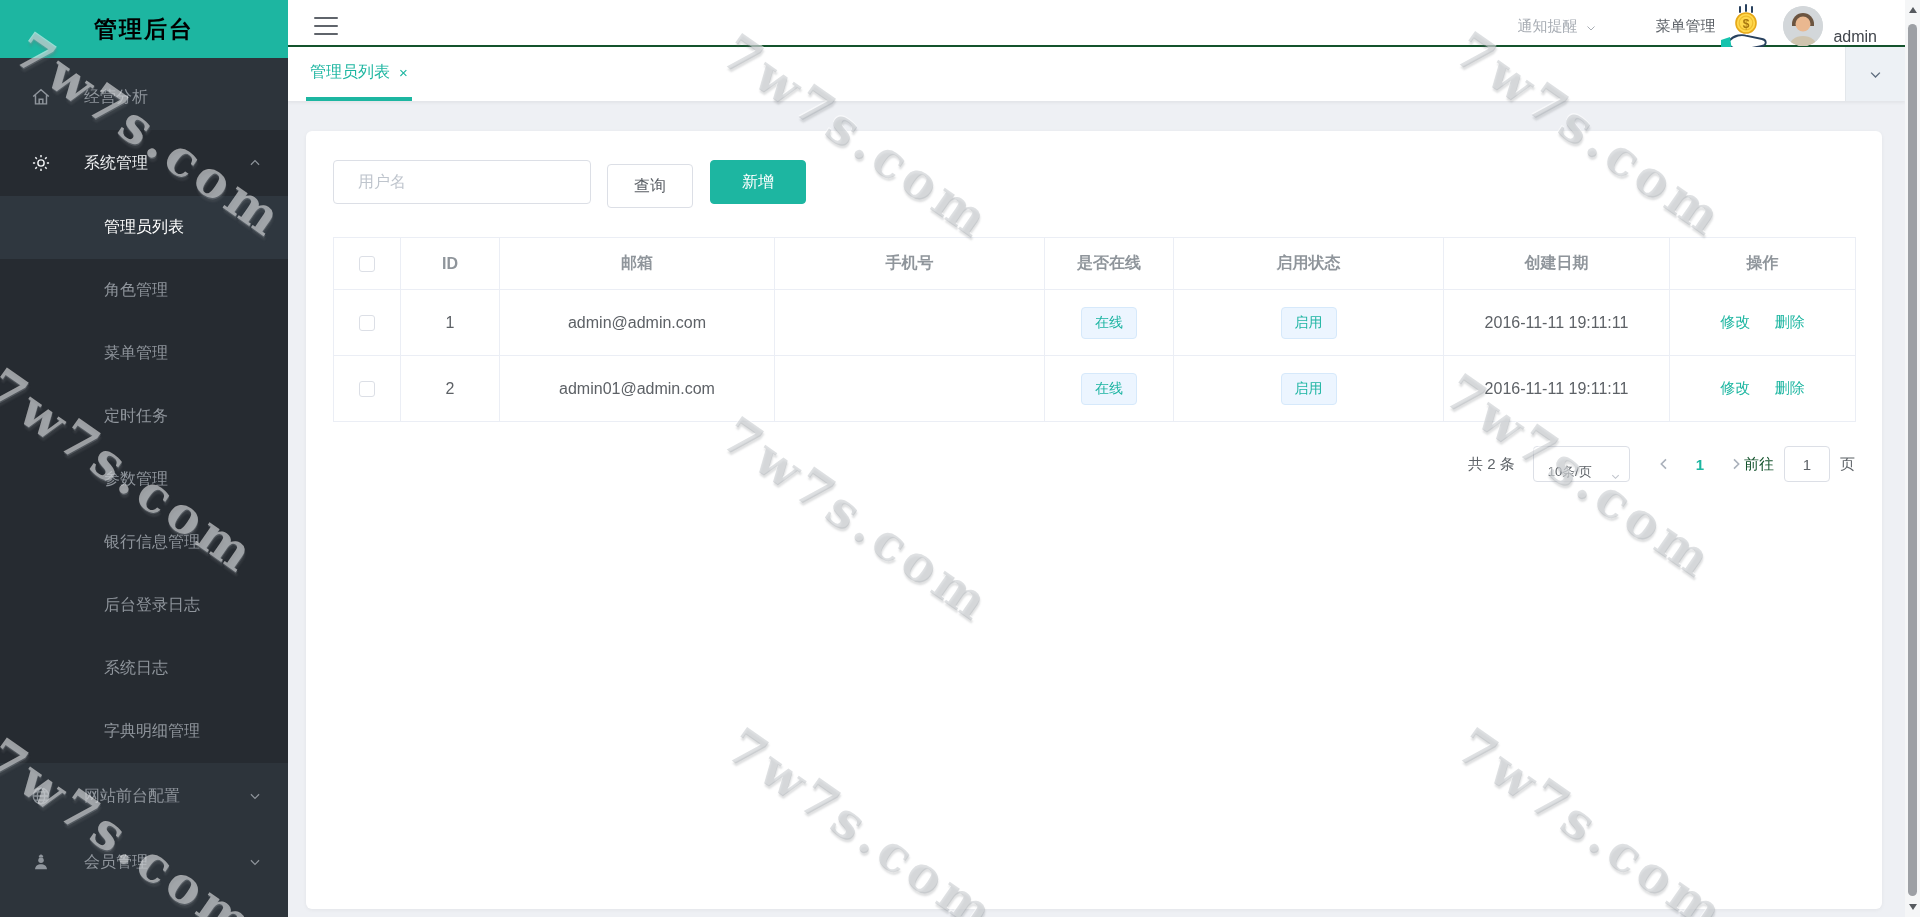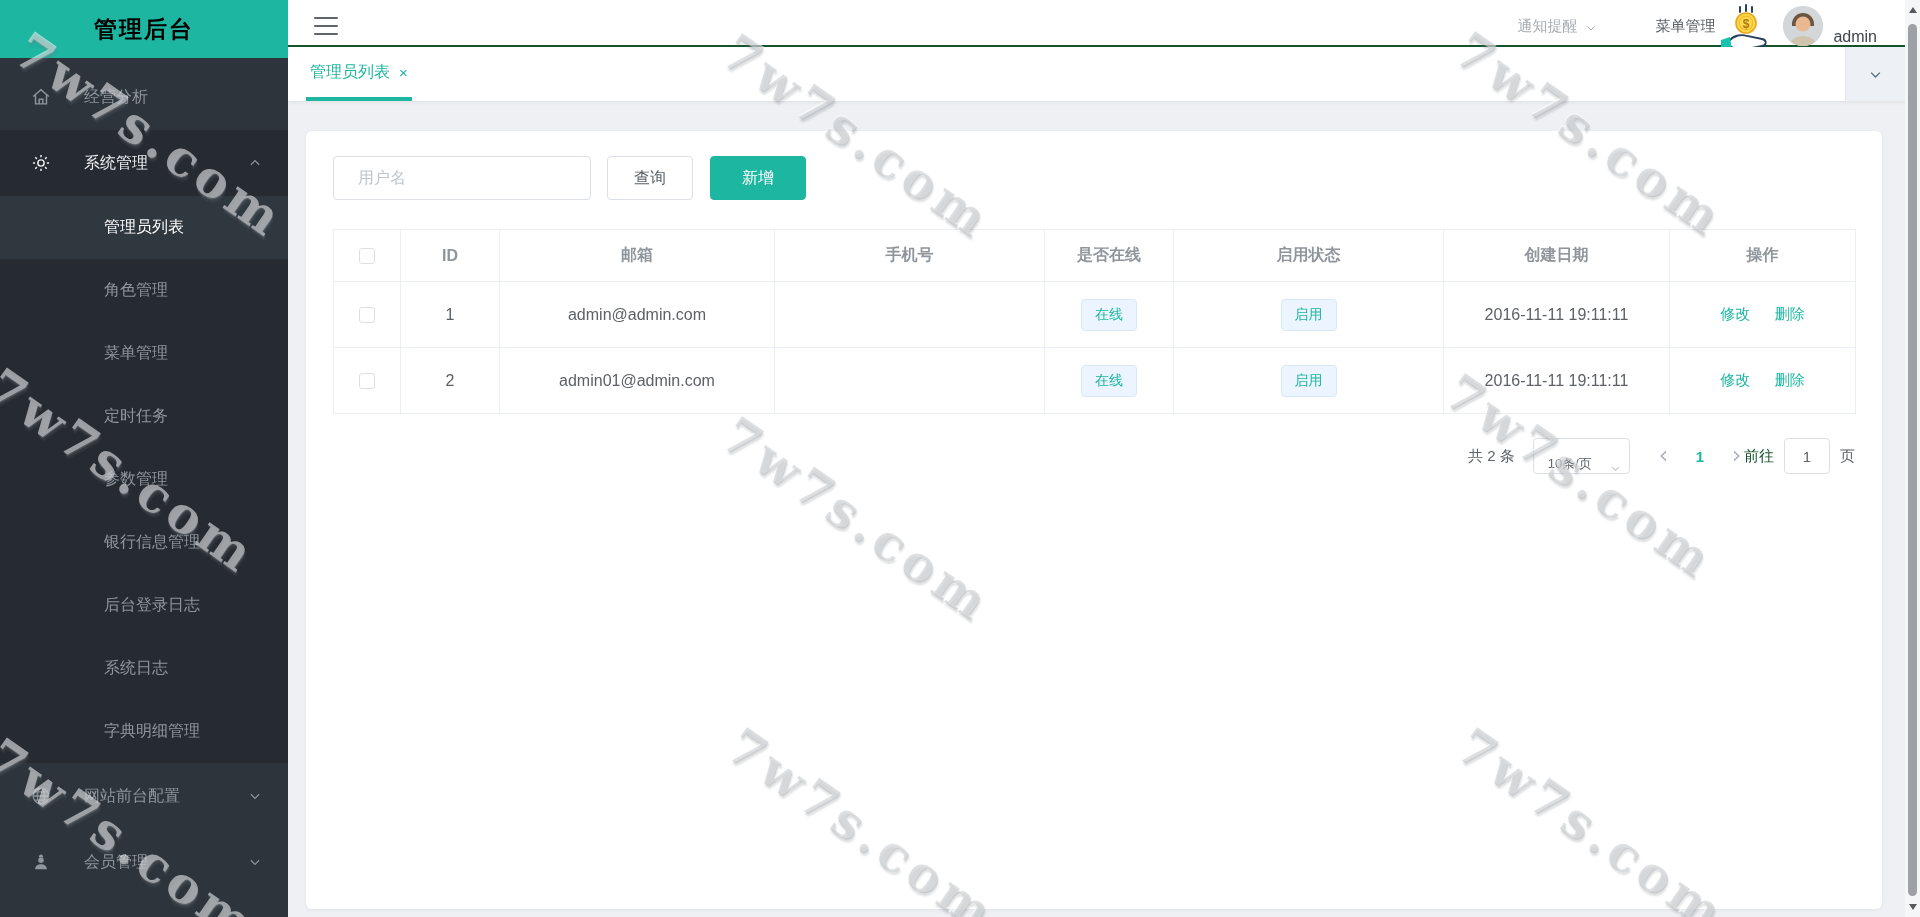--- a/index.html
+++ b/index.html
@@ -56,21 +56,21 @@
   .content { position:absolute; left:0; right:0; top:113px; bottom:0; background:#eef0f4; padding:18px; }
   .card { background:#fff; border-radius:6px; width:1576px; height:778px;
           box-shadow:0 1px 4px rgba(0,0,0,0.05); padding:25px 27px; }
   .toolbar { display:flex; align-items:center; }
   .inp-user { width:258px; height:44px; border:1px solid #dcdfe6; border-radius:4px;
               padding:0 24px; font-size:16px; color:#5b6066; outline:none;
               font-family:"Liberation Sans","DejaVu Sans",sans-serif; }
   .inp-user::placeholder { color:#bfc5cd; }
   .btn { height:44px; border-radius:4px; font-size:16px; cursor:pointer; border:1px solid #dcdfe6;
          font-family:"Liberation Sans","DejaVu Sans",sans-serif; }
-  .btn-query { width:86px; background:#fff; color:#5b6066; margin-left:16px; }
+  .btn-query { width:86px; background:#fff; color:#5b6066; margin-left:16px;margin-top:8px; }
   .btn-add { width:96px; background:#1db6a1; border-color:#1db6a1; color:#fff; margin-left:17px; }
 
   
   table.grid { width:1522px; margin-top:29px; border-collapse:collapse; table-layout:fixed;padding-left:8px; }
   .grid th, .grid td { border:1px solid #ebeef5; text-align:center; }
   .grid th { height:52px; color:#8f959b; font-size:16px; font-weight:bold; }
   .grid td { height:66px; color:#5d6166; font-size:16px; }
   .col-chk { width:67px; } .col-id { width:99px; } .col-email { width:275px; }
   .col-phone { width:270px; } .col-online { width:129px; } .col-status { width:270px; }
   .col-date { width:226px; } .col-ops { width:186px; }

